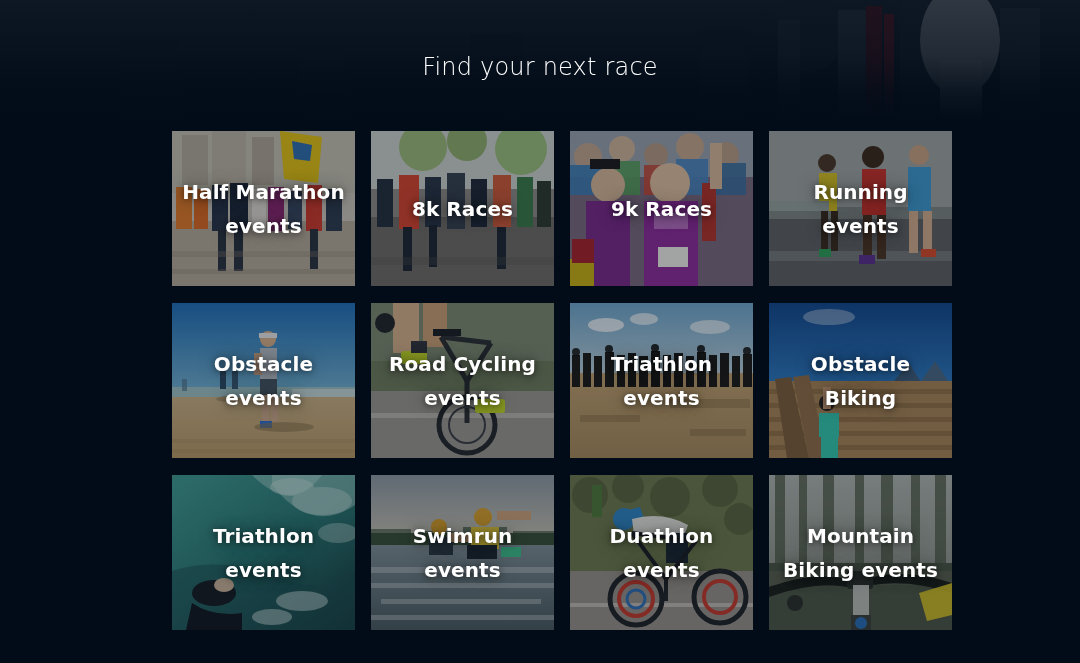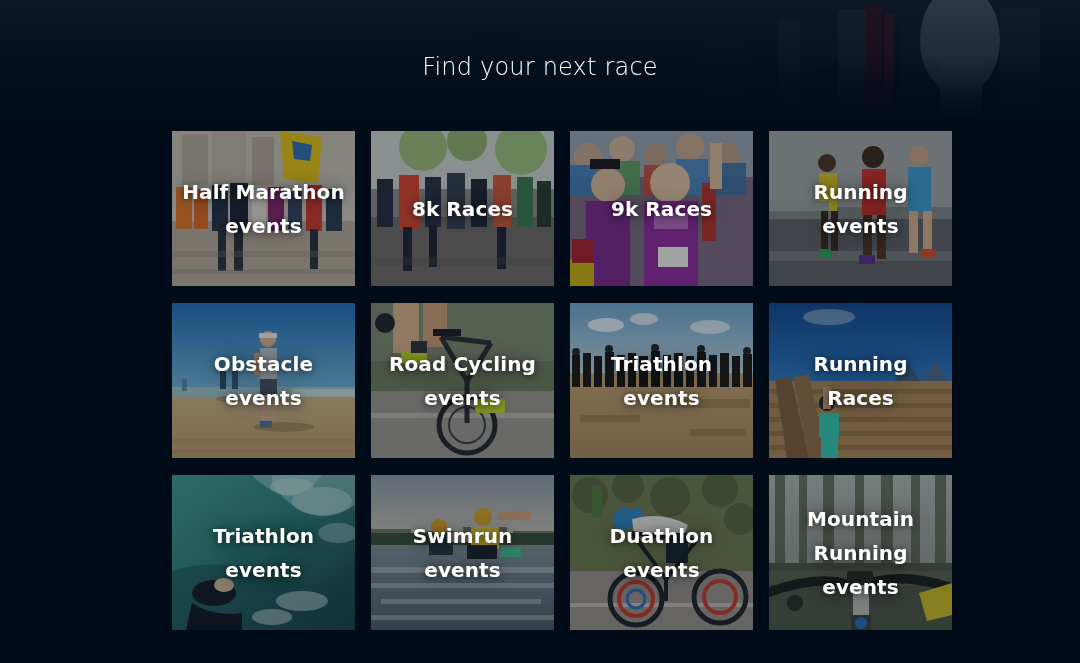--- a/index.html
+++ b/index.html
@@ -398,21 +398,21 @@
 
         <path d="M6 76 L22 74 L40 155 L18 155 Z" fill="#7d5f3c"></path>
         <path d="M24 74 L40 72 L58 155 L40 155 Z" fill="#90704a"></path>
 
         <circle cx="58" cy="100" r="8" fill="#2a2420"></circle>
         <rect x="50" y="110" width="20" height="24" fill="#35c8b0"></rect>
         <rect x="52" y="132" width="17" height="23" fill="#35c8b0"></rect>
         <rect x="54" y="84" width="8" height="22" fill="#c89a74"></rect>
       </svg>
       <div class="scrim"></div>
-      <div class="tile-label">Running Races</div>
+      <div class="tile-label">Obstacle Biking</div>
     </div>
 
     <div class="tile">
       <svg class="art" viewBox="0 0 183 155" preserveAspectRatio="none">
         <defs>
           <linearGradient id="waterSw" x1="0.1" y1="0" x2="0.9" y2="1">
             <stop offset="0" stop-color="#3f9a92"></stop>
             <stop offset="0.5" stop-color="#2a7774"></stop>
             <stop offset="1" stop-color="#14383c"></stop>
           </linearGradient>
@@ -541,17 +541,17 @@
         <path d="M0 112 Q46 96 78 104 L78 112 Q46 106 0 122 Z" fill="#1b1f1c"></path>
         <path d="M183 108 Q140 94 104 102 L104 110 Q140 104 183 118 Z" fill="#1b1f1c"></path>
         <rect x="78" y="96" width="26" height="18" rx="3" fill="#2a2f2a"></rect>
         <rect x="84" y="110" width="16" height="34" fill="#b9bcb6"></rect>
         <rect x="82" y="140" width="20" height="15" fill="#3a403a"></rect>
         <circle cx="92" cy="148" r="6" fill="#2a6fb8"></circle>
         <path d="M150 118 L183 108 L183 140 L158 146 Z" fill="#d8c427" opacity="0.9"></path>
         <circle cx="26" cy="128" r="8" fill="#2a2f2a"></circle>
       </svg>
       <div class="scrim"></div>
-      <div class="tile-label">Mountain Running events</div>
+      <div class="tile-label">Mountain Biking events</div>
     </div>
 
   </div>
 </div>
 
 </body></html>

